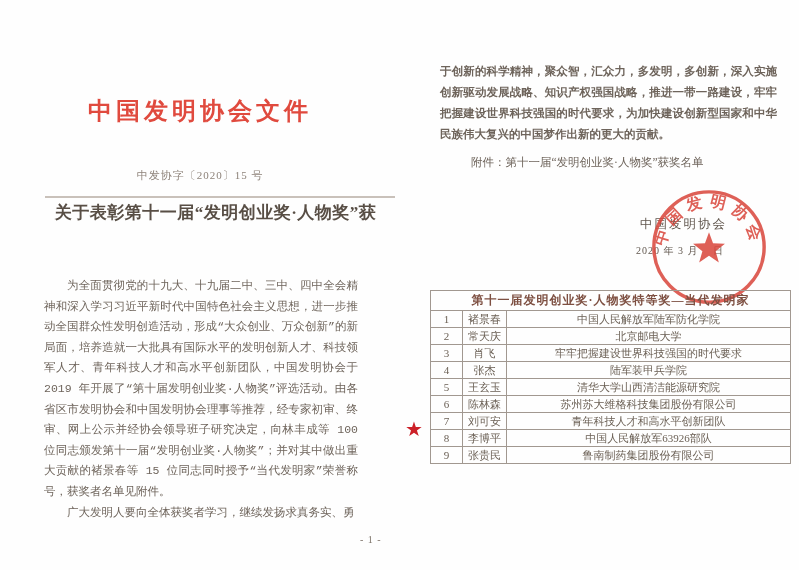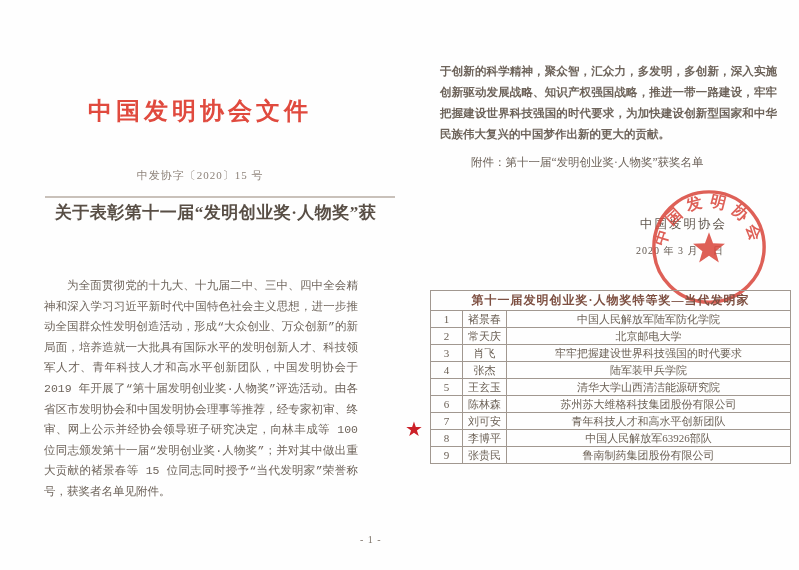--- a/index.html
+++ b/index.html
@@ -82,20 +82,21 @@
 <div class="abs doc-number">中发协字〔2020〕15 号</div>
 
 <div class="abs header-divider"></div>
 
 <div class="abs doc-title">
   <div>关于表彰第十一届“发明创业奖·人物奖”获</div>
 </div>
 
 <div class="abs body-text">
   <p>为全面贯彻党的十九大、十九届二中、三中、四中全会精神和深入学习习近平新时代中国特色社会主义思想，进一步推动全国群众性发明创造活动，形成“大众创业、万众创新”的新局面，培养造就一大批具有国际水平的发明创新人才、科技领军人才、青年科技人才和高水平创新团队，中国发明协会于 2019 年开展了“第十届发明创业奖·人物奖”评选活动。由各省区市发明协会和中国发明协会理事等推荐，经专家初审、终审、网上公示并经协会领导班子研究决定，向林丰成等 100 位同志颁发第十一届“发明创业奖·人物奖”；并对其中做出重大贡献的褚景春等 15 位同志同时授予“当代发明家”荣誉称号，获奖者名单见附件。</p>
+  <p>广大发明人要向全体获奖者学习，继续发扬求真务实、勇</p>
 </div>
 
 <div class="abs page-num">- 1 -</div>
 
 <div class="abs body-text2">
   <p>于创新的科学精神，聚众智，汇众力，多发明，多创新，深入实施创新驱动发展战略、知识产权强国战略，推进一带一路建设，牢牢把握建设世界科技强国的时代要求，为加快建设创新型国家和中华民族伟大复兴的中国梦作出新的更大的贡献。</p>
 </div>
 
 <div class="abs attachment-line">附件：第十一届“发明创业奖·人物奖”获奖名单</div>
 

